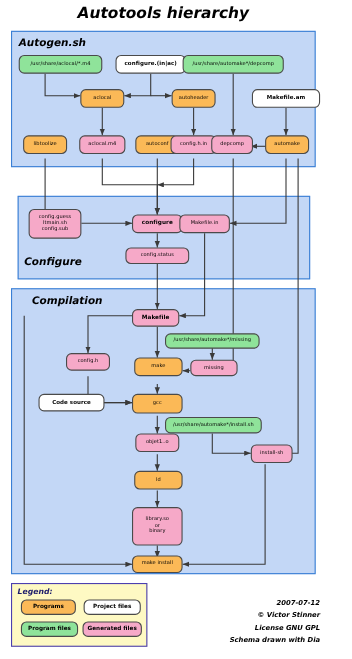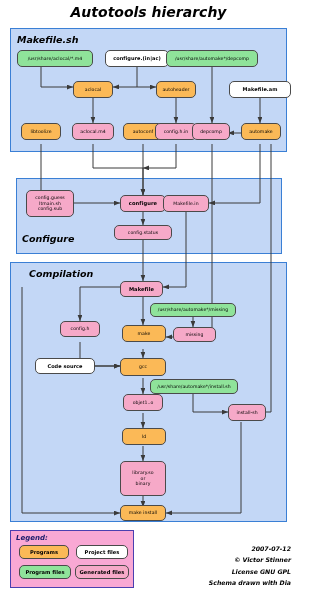--- a/index.html
+++ b/index.html
@@ -15,41 +15,41 @@
   .node{position:absolute;box-sizing:border-box;display:flex;align-items:center;
         justify-content:center;text-align:center;border:1px solid #4a4a4a;
         border-radius:5px;font-size:4.6px;line-height:1.25;color:#000;
         letter-spacing:0.05px;padding:0 1px;}
   .prog{background:#fbb957;}
   .gen{background:#f6a9c8;}
   .pfile{background:#8fe39a;}
   .proj{background:#ffffff;}
   .bold{font-weight:bold;font-size:5.2px;}
   #legend{position:absolute;left:10px;top:530px;width:124px;height:58px;
-          background:#f9a8d4;border:1px solid #4b3fb0;box-sizing:border-box;}
+          background:#fef9c3;border:1px solid #4b3fb0;box-sizing:border-box;}
   #legendtitle{position:absolute;left:5px;top:3px;font-size:7px;font-weight:bold;
                font-style:italic;color:#1b1b6b;}
   .lnode{position:absolute;box-sizing:border-box;display:flex;align-items:center;
          justify-content:center;border:1px solid #4a4a4a;border-radius:5px;
          font-size:5.2px;font-weight:bold;color:#000;}
   #credits{position:absolute;right:6px;top:543px;width:150px;text-align:right;
            font-size:6.2px;font-style:italic;font-weight:bold;line-height:1.85;color:#000;}
 </style>
 </head>
 <body>
 
 <div id="stage">
 
   <div id="title">Autotools hierarchy</div>
 
   <div class="sect" style="left:10px;top:28px;width:277px;height:124px;"></div>
   <div class="sect" style="left:16px;top:178px;width:266px;height:76px;"></div>
   <div class="sect" style="left:10px;top:262px;width:277px;height:260px;"></div>
 
-  <div class="sectlabel" style="left:17px;top:34px;">Makefile.sh</div>
+  <div class="sectlabel" style="left:17px;top:34px;">Autogen.sh</div>
   <div class="sectlabel" style="left:22px;top:233px;">Configure</div>
   <div class="sectlabel" style="left:17px;top:268px;margin-left:12px;">Compilation</div>
 
   <svg id="wires" viewBox="0 0 297 599">
     <defs>
       <marker id="ah" markerWidth="7" markerHeight="7" refX="6" refY="2.4" orient="auto" markerUnits="userSpaceOnUse">
         <path d="M0,0 L6,2.4 L0,4.8 z" fill="#3a3a3a"></path>
       </marker>
     </defs>
     <g stroke="#3a3a3a" stroke-width="1" fill="none" marker-end="url(#ah)">

